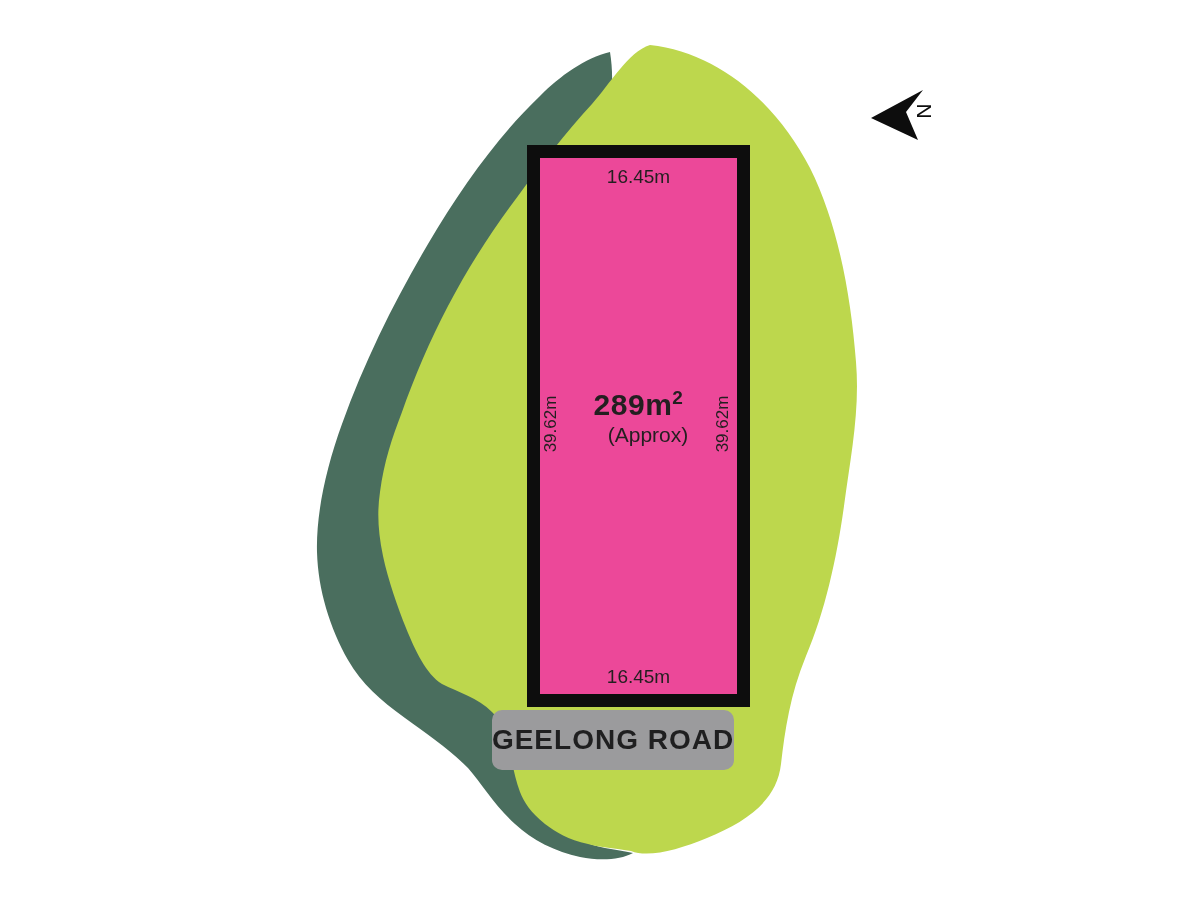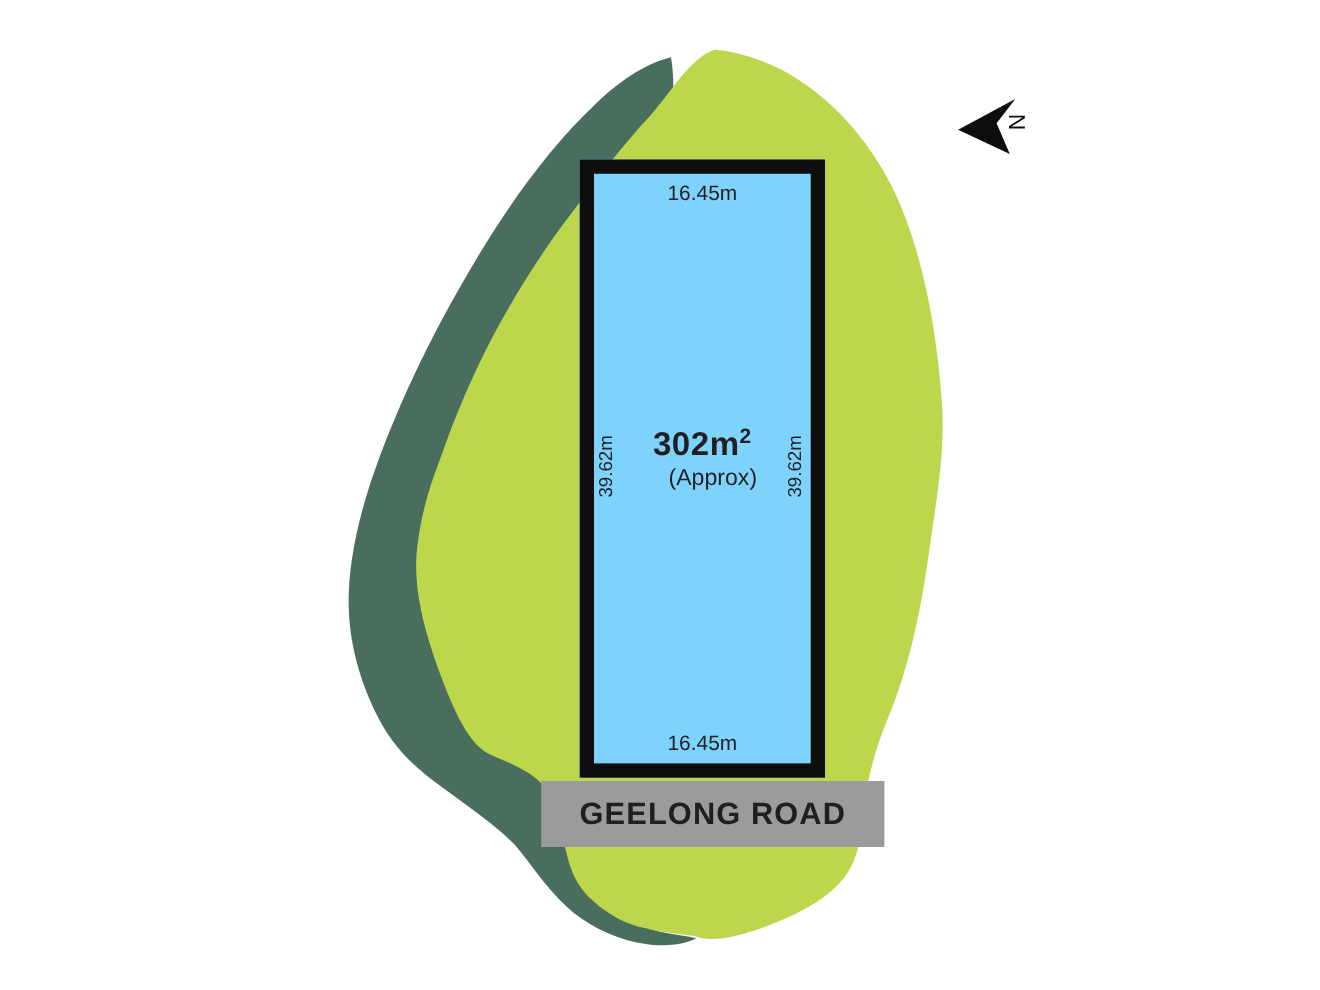--- a/index.html
+++ b/index.html
@@ -19,21 +19,21 @@
     width: 1200px; height: 900px;
   }
 
   
   .lot {
     position: absolute;
     left: 527px;
     top: 145px;
     width: 223px;
     height: 562px;
-    background: #7dd3fc;
+    background: #ec4899;
     border: 13px solid #0d0d0d;
   }
 
   .dim-label {
     position: absolute;
     width: 100%;
     text-align: center;
     font-size: 19px;
     color: #231f20;
     white-space: nowrap;
@@ -79,26 +79,27 @@
     font-weight: 400;
     margin-top: 2px;
     margin-left: 19px;
   }
 
   
   .road-bar {
     position: absolute;
     left: 492px;
     top: 710px;
-    width: 312px;
+    width: 242px;
     height: 60px;
     background: #9b9b9d;
     display: flex;
     align-items: center;
     justify-content: center;
+    border-radius: 10px;
   }
   .road-name {
     font-size: 28px;
     font-weight: 600;
     letter-spacing: 1px;
     color: #1f1f20;
     white-space: nowrap;
   }
 
   
@@ -170,21 +171,21 @@
 
     <polygon points="871,118 923,90 906,112 918,140" fill="#0d0d0d"></polygon>
   </svg>
 
   <div class="lot" style="border-color: rgb(13, 13, 13);">
     <div class="dim-label dim-top">16.45m</div>
 
     <div class="depth-label depth-left">39.62m</div>
 
     <div class="area-wrap">
-      <div class="area-main"><span>302m</span><sup>2</sup></div>
+      <div class="area-main"><span>289m</span><sup>2</sup></div>
       <div class="area-approx">(Approx)</div>
     </div>
 
     <div class="depth-label depth-right">39.62m</div>
 
     <div class="dim-label dim-bottom">16.45m</div>
   </div>
 
   <div class="road-bar" style="background-color: rgb(155, 155, 157);">
     <div class="road-name" style="color: rgb(31, 31, 32);">GEELONG ROAD</div>

